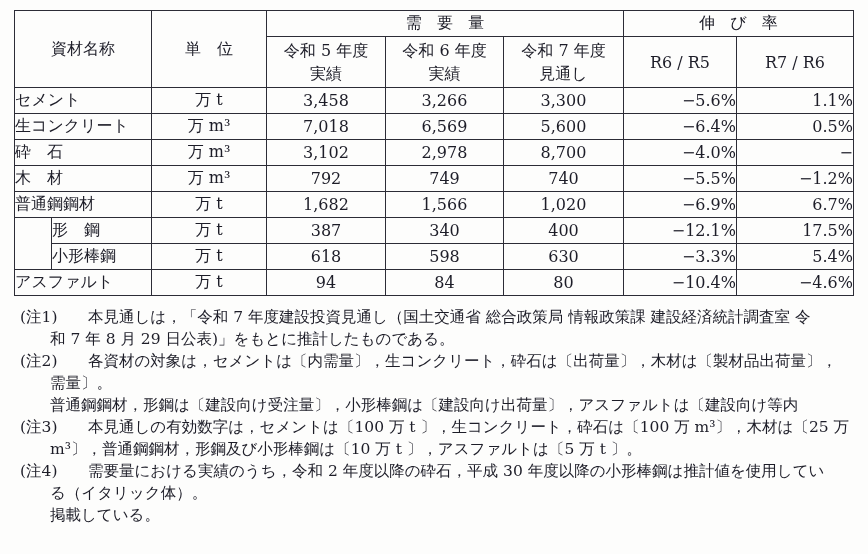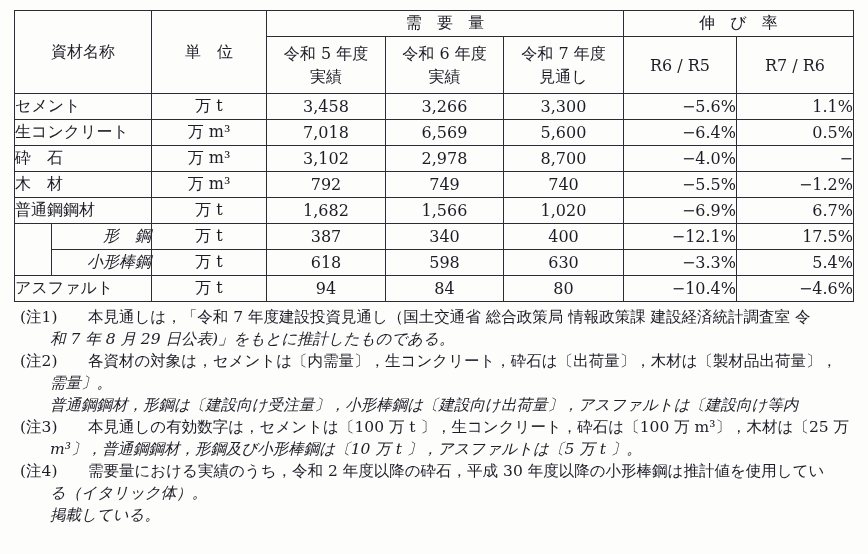--- a/index.html
+++ b/index.html
@@ -18,42 +18,42 @@
     border-collapse: collapse; table-layout: fixed;
     font-size: 16px;
   }
   table.demand td, table.demand th {
     border: 1px solid #2c2c36;
     font-weight: normal;
     padding: 0;
     vertical-align: middle;
   }
   tr.hrow1 { height: 26px; }
-  tr.hrow2 { height: 57px; }
+  tr.hrow2 { height: 51px; }
   tr.drow  { height: 26px; }
   th.center, td.center { text-align: center; }
   .spread3 { letter-spacing: 0.95em; padding-left: 0.95em; white-space: nowrap; }
   .spread2 { letter-spacing: 1em;    padding-left: 1em;    white-space: nowrap; }
   .yearhead { line-height: 1.45; text-align: center; }
   td.name { text-align: left; padding-left: 8px; }
-  td.subname { text-align: right; padding-left: 8px; font-style: italic; }
+  td.subname { text-align: left; padding-left: 8px; }
   td.num { text-align: center; padding-right: 16px; }
   td.pct { text-align: right; padding-right: 16px; }
   .it { }
   
   td.steelname { border-bottom: none; margin-top: 36px; }
   td.strip { border-top: none; }
 
   
   .notes {
     position: absolute; left: 20px; top: 306px; width: 838px;
     font-size: 15.5px; line-height: 22px;
   }
   .note-label { display: inline-block; width: 68px; }
-  .note-cont { margin-left: 30px; font-style: italic; }
+  .note-cont { margin-left: 30px; }
 </style>
 </head>
 <body>
 
 <div class="page">
 
   <table class="demand">
     <colgroup>
       <col style="width:37px">
         <col style="width:100px">

